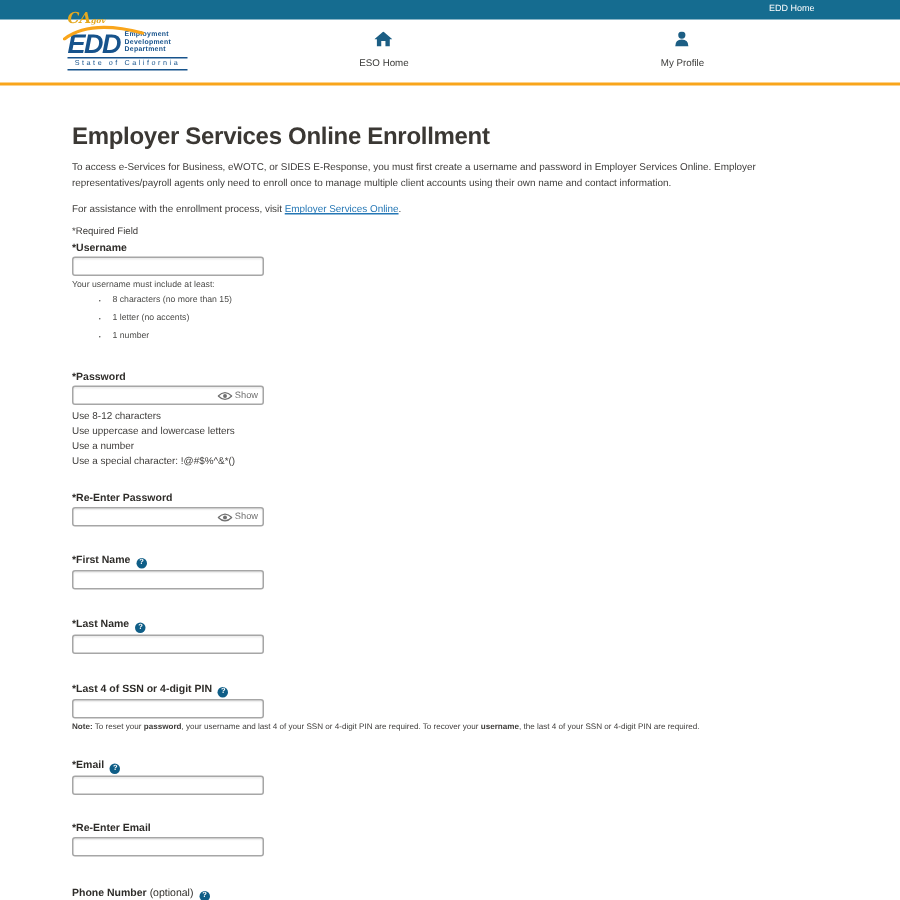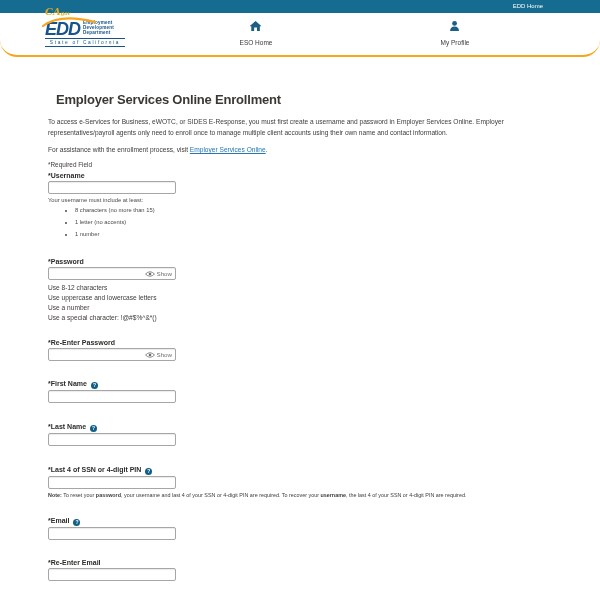--- a/index.html
+++ b/index.html
@@ -11,39 +11,39 @@
   }
 
   
   .topbar { position: absolute; top: 0; left: 0; width: 600px; height: 13px; background: #156C90; z-index: 3; }
   .topbar .edd-home-link { position: absolute; right: 57px; top: 0; line-height: 13px; font-size: 6px; color: #ffffff; cursor: pointer; }
   .ca-logo { position: absolute; left: 45px; top: 0; z-index: 6; color: #E4A81F; font-family: "DejaVu Serif", serif; font-style: italic; font-weight: bold; cursor: pointer; }
   .ca-logo .ca { font-size: 10px; margin-top: 48px; }
   .ca-logo .gov { font-size: 5px; }
 
   
-  .header { position: absolute; top: 13px; left: 0; width: 600px; height: 44px; background: #ffffff; border-bottom: 2.5px solid #F9A51B; z-index: 2; border-radius: 17px; }
+  .header { position: absolute; top: 13px; left: 0; width: 600px; height: 44px; background: #ffffff; border-bottom: 2.5px solid #F9A51B; z-index: 2; }
 
   .edd-logo { position: absolute; left: 45px; top: 7px; width: 80px; cursor: pointer; }
   .edd-swoosh { position: absolute; left: -3px; top: -5px; }
   .edd-row { display: flex; align-items: flex-end; }
   .edd-acronym { font-size: 18px; font-weight: bold; font-style: italic; color: #17538C; line-height: 14px; letter-spacing: -1px; }
   .edd-words { display: flex; flex-direction: column; margin-left: 3px; }
   .edd-words span { font-size: 4.6px; line-height: 5.2px; font-weight: bold; color: #17538C; letter-spacing: 0.2px; }
   .edd-tagline { margin-top: 2px; border-top: 1px solid #17538C; border-bottom: 1px solid #17538C; padding: 1px 0; font-size: 4.8px; letter-spacing: 1.7px; color: #17538C; text-align: center; white-space: nowrap; }
 
   .nav-item { position: absolute; top: 8px; text-align: center; transform: translateX(-50%); cursor: pointer; }
   .nav-item svg { display: block; margin: 0 auto; }
   .nav-label { margin-top: 8px; font-size: 6.5px; color: #3A3A38; }
   #nav-eso { left: 256px; }
   #nav-profile { left: 455px; }
 
   
   .content { position: absolute; top: 57px; left: 0; width: 600px; height: 543px; overflow: hidden; padding: 27px 47px 0 48px; background: #fff; }
-  h1.page-title { margin: 8px; font-size: 13px; line-height: 16px; font-weight: bold; letter-spacing: -0.2px; color: #3B3834; }
+  h1.page-title { margin: 0; font-size: 16px; line-height: 16px; font-weight: bold; letter-spacing: -0.2px; color: #3B3834; }
   .intro { margin: 6px 0 0; font-size: 6.6px; line-height: 11px; color: #3E3C3A; }
   .assist { margin: 8px 0 0; font-size: 6.6px; line-height: 8px; color: #3E3C3A; }
   .assist a { color: #2577B5; text-decoration: underline; cursor: pointer; }
   .required-note { margin: 7px 0 0; font-size: 6.4px; color: #3E3C3A; }
 
   .label { font-size: 7px; line-height: 8px; font-weight: bold; color: #2E2C29; }
   .optional { font-weight: normal; }
   .help-icon { display: inline-block; width: 7px; height: 7px; border-radius: 50%; background: #0F5E87; color: #fff; font-size: 5px; line-height: 7px; text-align: center; font-weight: bold; margin-left: 4px; vertical-align: -1px; cursor: pointer; }
 
   .text-input { display: block; width: 128px; height: 13px; border: 1px solid #A6A6A6; border-radius: 2px; margin-top: 1px; font-size: 7px; padding: 0 3px; background: #fff; box-shadow: inset 0 1px 1px rgba(0,0,0,0.08); outline: none; font-family: "Liberation Sans", sans-serif; }

